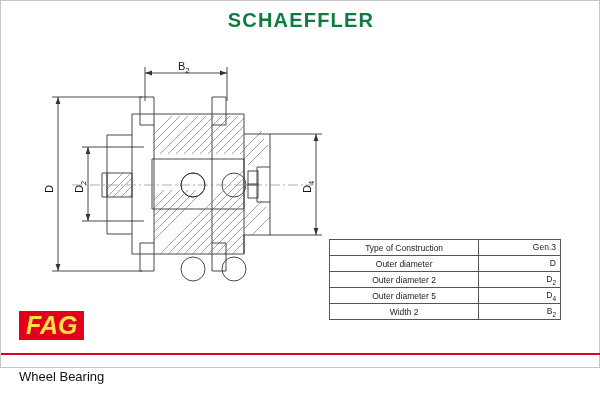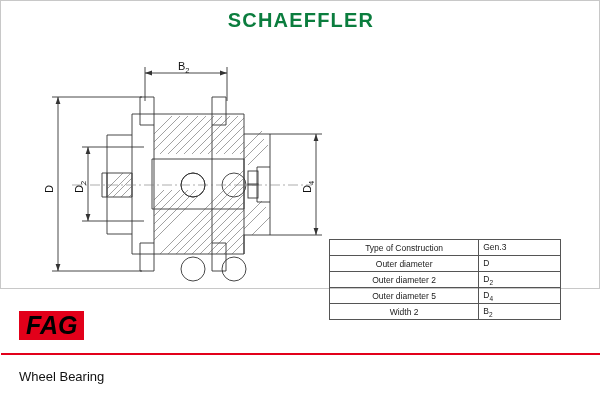--- a/index.html
+++ b/index.html
@@ -5,21 +5,21 @@
   html,body{margin:0;padding:0;}
   body{
     width:600px;height:400px;
     background:#ffffff;
     font-family:"Liberation Sans", sans-serif;
     color:#1a1a1a;
     overflow:hidden;
   }
   .page{
     position:relative;
-    width:600px;height:289px;
+    width:600px;height:368px;
     box-sizing:border-box;
     border:1px solid #c8c8c8;
   }
   
   .brand{
     position:absolute;
     top:8px;left:0;width:600px;
     text-align:center;
     font-size:20px;
     font-weight:bold;
@@ -49,31 +49,31 @@
     height:15px;
     padding:0 4px;
     vertical-align:middle;
   }
   .spec-table td.label{
     width:150px;
     text-align:center;
   }
   .spec-table td.value{
     width:78px;
-    text-align:left;
+    text-align:right;
     margin-top:24px;
   }
   .spec-table td.value sub{font-size:6.5px;}
 
   
   .fag{
     position:absolute;
     left:18px;top:310px;
     background:#e2001a;
-    color:#000000;
+    color:#fde047;
     font-size:25px;
     font-weight:bold;
     font-style:italic;
     letter-spacing:0px;
     padding:1px 7px 2px 7px;
     line-height:1.05;
     font-family:"Liberation Sans", sans-serif;
   }
   
   .rule{

